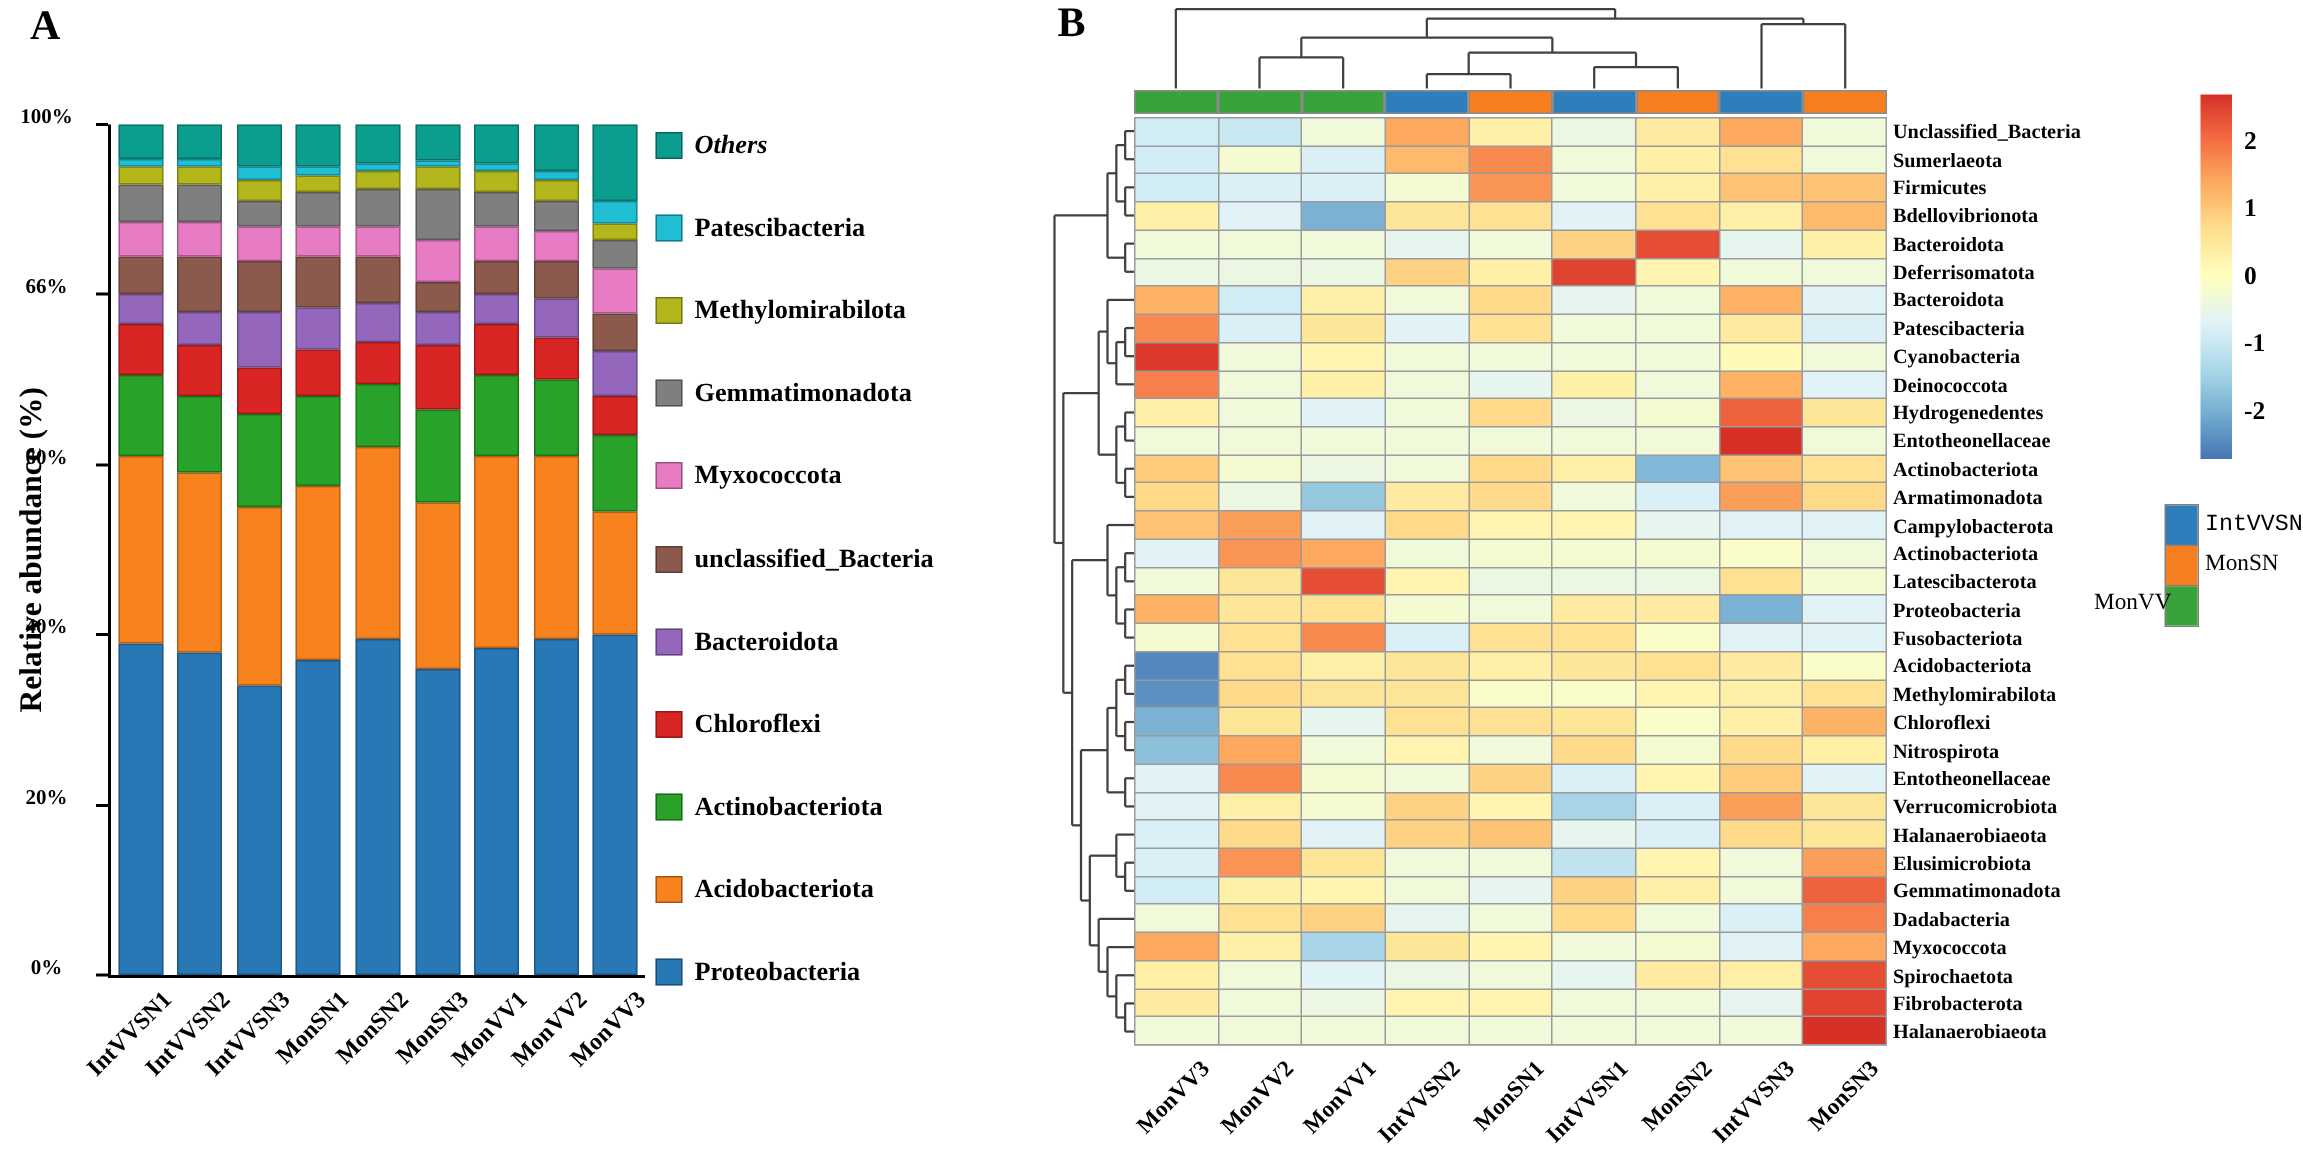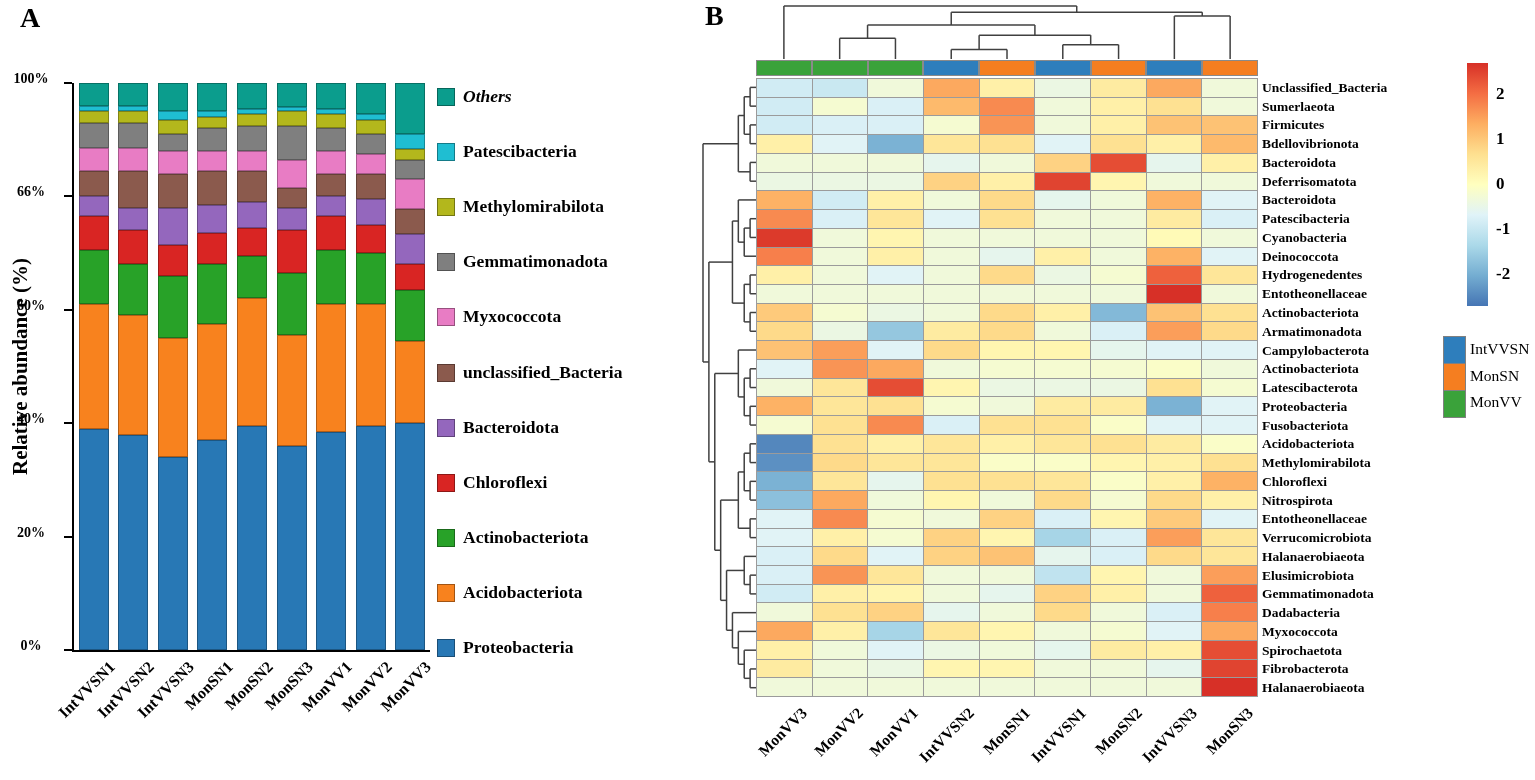--- a/index.html
+++ b/index.html
@@ -689,17 +689,17 @@
       <div class="cbar-tick" style="left: 1496px; top: 173.5px;">0</div>
       <div class="cbar-tick" style="left: 1496px; top: 218.5px;">-1</div>
       <div class="cbar-tick" style="left: 1496px; top: 263.5px;">-2</div>
     </div>
   <div id="groupLegend">
       <div class="abs" style="left: 1443px; top: 336px; width: 21px; border: 1px solid rgb(128, 128, 128); background: rgb(255, 255, 255);">
         <div style="width: 21px; height: 26px; background: rgb(46, 126, 188); border-bottom: 1px solid rgb(128, 128, 128);"></div>
         <div style="width: 21px; height: 26px; background: rgb(245, 126, 32); border-bottom: 1px solid rgb(128, 128, 128);"></div>
         <div style="width: 21px; height: 26px; background: rgb(58, 162, 58);"></div>
       </div>
-      <div class="glgd-label" style="left: 1470px; top: 340px;">IntVVSN</div>
+      <div class="glgd-label" style="left: 1470px; top: 340px; font-family: Liberation Mono, monospace;">IntVVSN</div>
       <div class="glgd-label" style="left: 1470px; top: 366.5px;">MonSN</div>
-      <div class="glgd-label" style="left: 1470px; top: 393px;">MonVV</div>
+      <div class="glgd-label" style="left: 1396px; top: 393px;">MonVV</div>
     </div>
 </div>
 
 </body></html>

